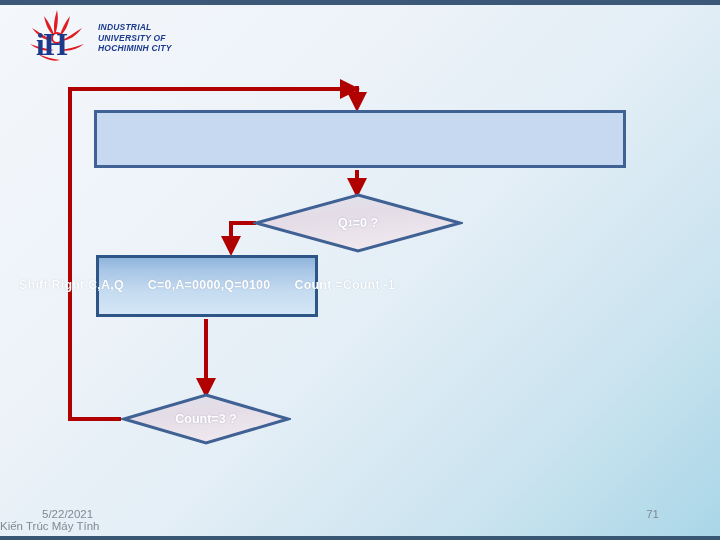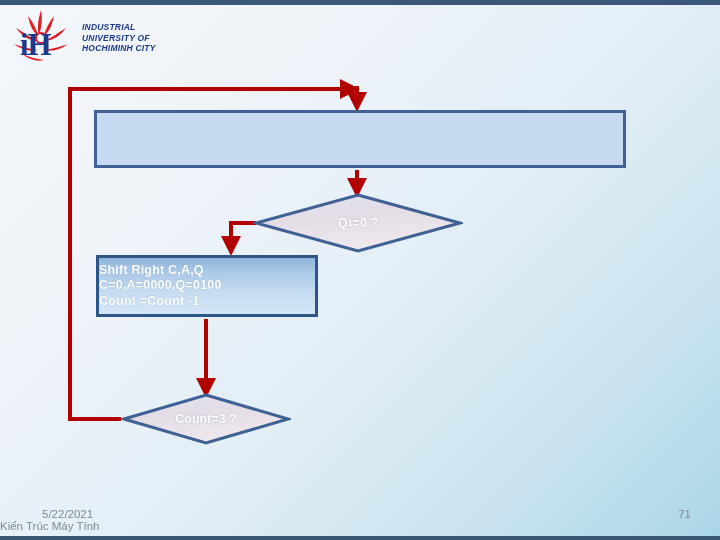--- a/index.html
+++ b/index.html
@@ -11,21 +11,21 @@
   #slide{
     position:relative;width:720px;height:540px;overflow:hidden;
     background:linear-gradient(135deg,#f4f7fb 0%,#eef3f9 30%,#e3eef6 55%,#c9e3ef 80%,#a9d6e7 100%);
   }
   
   .edge-bar{position:absolute;left:0;width:720px;height:5px;background:#3c5878;}
   .edge-bar.top{top:0;}
   .edge-bar.bottom{bottom:0;height:4px;background:#3a5675;}
 
   
-  #logo{position:absolute;left:8px;top:8px;width:170px;height:60px;}
+  #logo{position:absolute;left:24px;top:8px;width:170px;height:60px;}
   #logo .mark{position:absolute;left:0;top:0;width:70px;height:58px;}
   #logo .ih{
     position:absolute;left:12px;top:18px;width:46px;height:38px;
     color:#1b3a8c;font-weight:bold;font-size:31px;line-height:38px;
     font-family:"Liberation Serif", serif;letter-spacing:-1px;
   }
   #logo .txt{
     position:absolute;left:74px;top:14px;width:96px;
     color:#1b3a8c;font-weight:bold;font-size:8.5px;line-height:10.5px;
     letter-spacing:.2px;
@@ -40,23 +40,24 @@
     box-sizing:border-box;
   }
   #top-rect{left:94px;top:110px;width:532px;height:58px;}
 
   #shift-box{
     position:absolute;left:96px;top:255px;width:222px;height:62px;
     box-sizing:border-box;
     border:3px solid #2d5686;
     background:linear-gradient(180deg,#8fb4db 0%,#a8c6e6 22%,#c5dbf0 60%,#d4e6f7 100%);
     color:#ffffff;font-weight:bold;font-size:12.5px;line-height:15.5px;
-    text-align:center;display:flex;flex-direction:column;
-    align-items:flex-start;justify-content:center;
+    text-align:center;display:flex;flex-direction:row;
+    align-items:center;justify-content:center;
     text-shadow:0 0 1px rgba(40,70,110,.35);
+    gap:24px;
   }
   #shift-box .l{white-space:nowrap;letter-spacing:.2px;}
 
   .diamond{position:absolute;}
   .diamond svg{display:block;}
   .diamond .dlabel{
     position:absolute;left:0;top:0;width:100%;height:100%;
     display:flex;align-items:center;justify-content:center;
     color:#ffffff;font-weight:bold;font-size:12.5px;
     text-shadow:0 0 2px rgba(120,120,150,.45);
@@ -69,21 +70,21 @@
   
   #wires{position:absolute;left:0;top:0;width:720px;height:540px;}
 
   
   #footer{
     position:absolute;left:0;bottom:4px;width:719px;height:40px;
     color:#7f8a95;font-size:11.5px;
   }
   #footer .date{position:absolute;left:42px;top:12px;}
   #footer .title{position:absolute;left:0;top:24px;width:720px;text-align:left;}
-  #footer .pageno{position:absolute;right:28px;top:12px;margin-left:30px;}
+  #footer .pageno{position:absolute;right:60px;top:12px;margin-left:30px;}
 </style>
 </head>
 <body>
 
 <div id="slide">
 
   <div class="edge-bar top"></div>
   <div class="edge-bar bottom"></div>
 
   <div id="logo">

